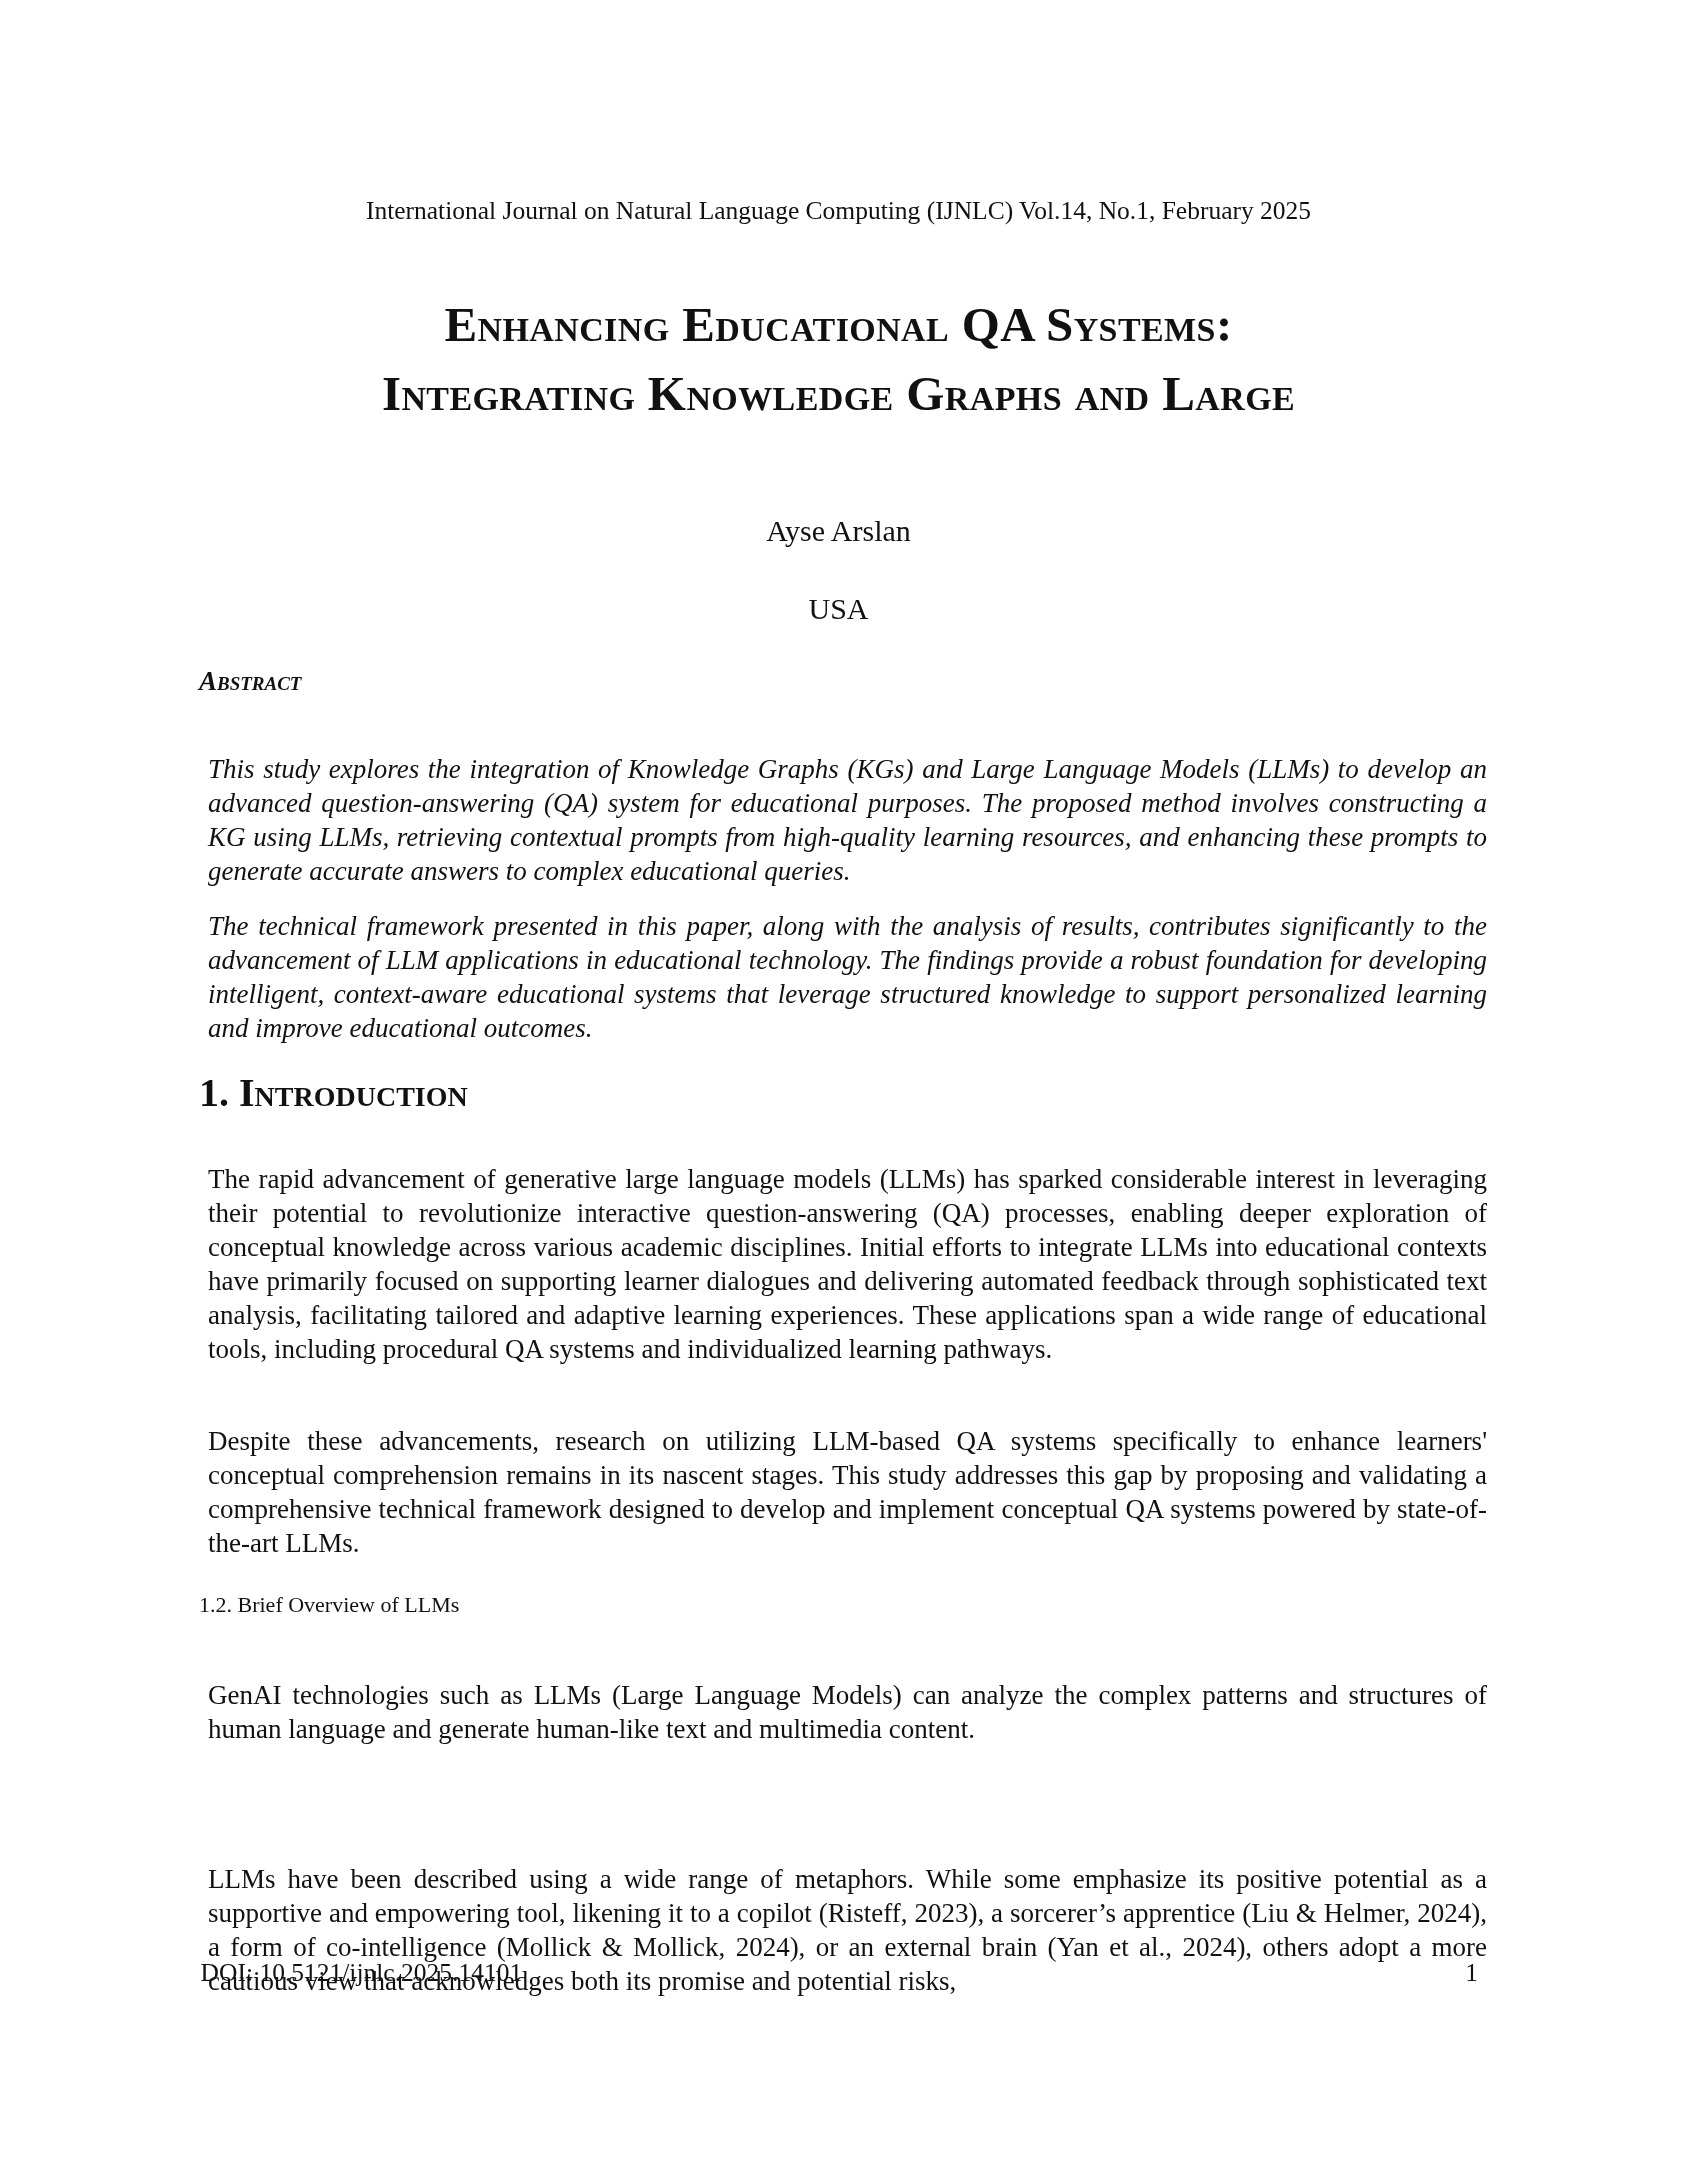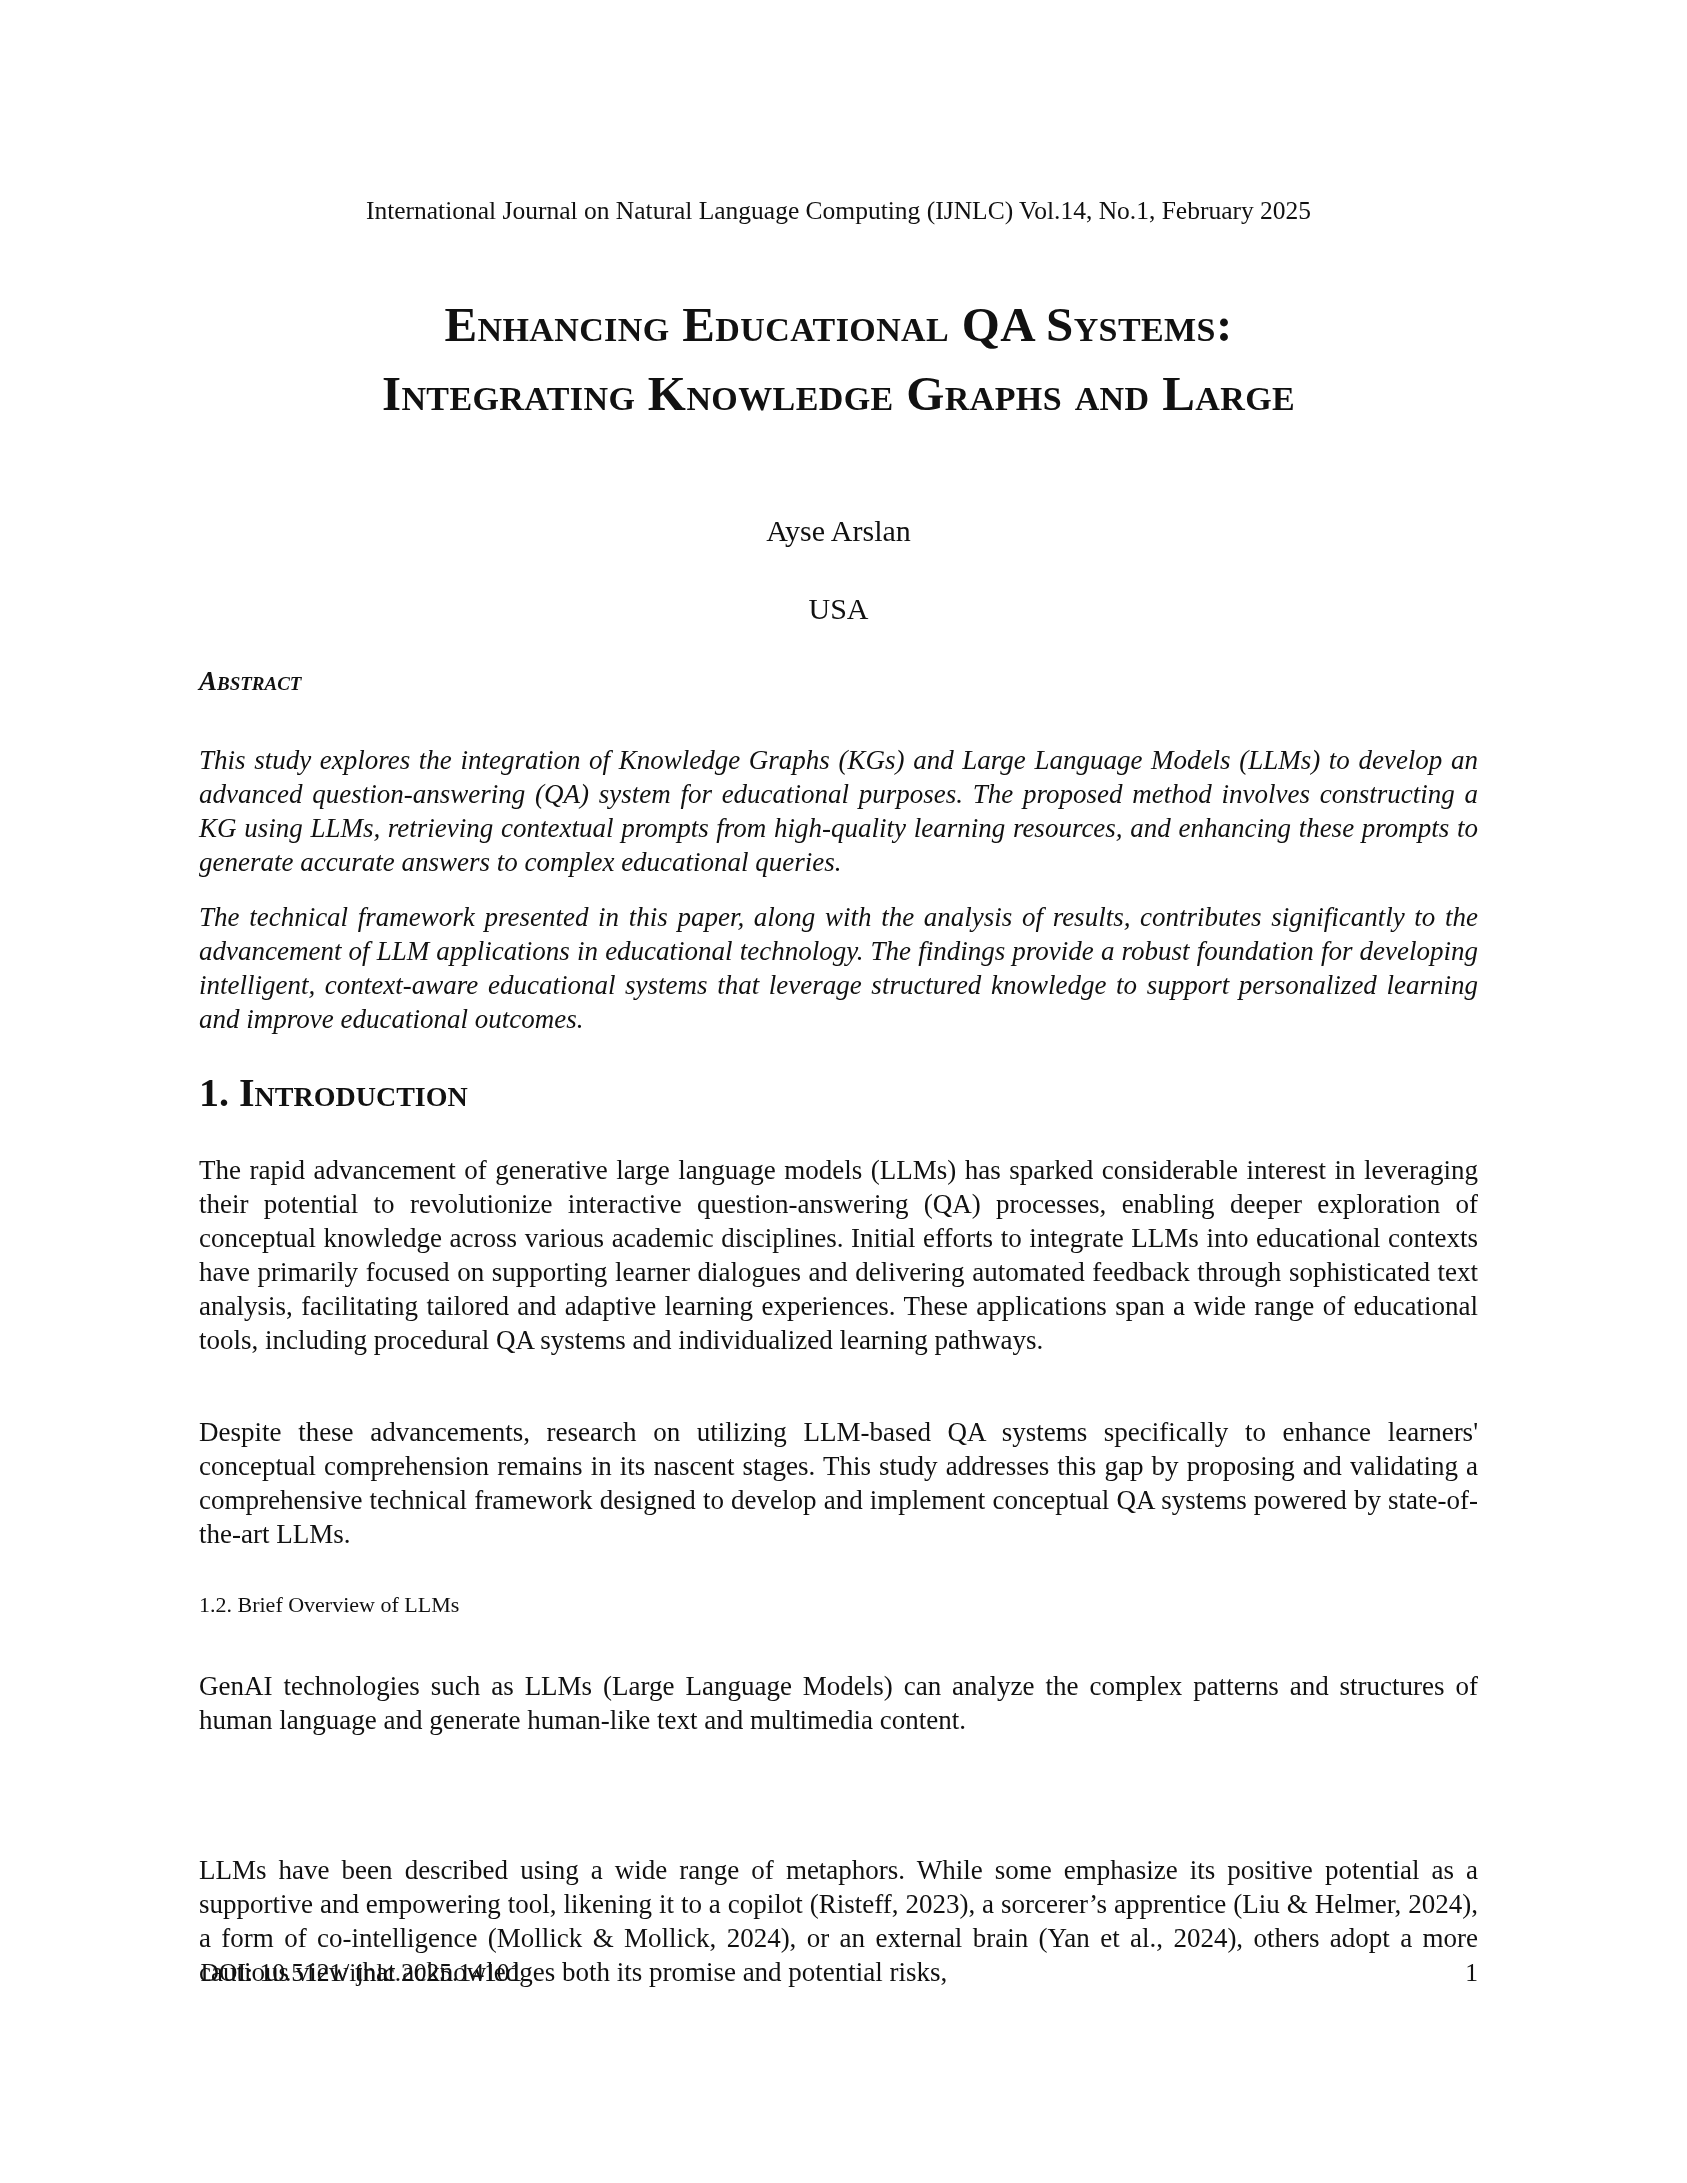--- a/index.html
+++ b/index.html
@@ -19,21 +19,21 @@
   }
   .title div { white-space: nowrap; }
   .author { position: absolute; top: 514px; left: 0; width: 100%; text-align: center; font-size: 30px; }
   .affil  { position: absolute; top: 592px; left: 0; width: 100%; text-align: center; font-size: 30px; }
   .abstract-heading {
     position: absolute; top: 666px; left: 0; font-style: italic; font-weight: bold;
     font-variant: small-caps; font-size: 27px;
   }
   .para {
     position: absolute; left: 0; width: 100%; text-align: justify; font-size: 27px; line-height: 34px;
-    margin: 0;
+    margin: 9px;
   }
   .para.italic { font-style: italic; }
   .abs1 { top: 743px; }
   .abs2 { top: 900px; }
   .h1 {
     position: absolute; top: 1069px; left: 0; font-weight: bold; font-size: 40px;
   }
   .h1 .sc { font-variant: small-caps; }
   .intro1 { top: 1153px; }
   .intro2 { top: 1415px; }

